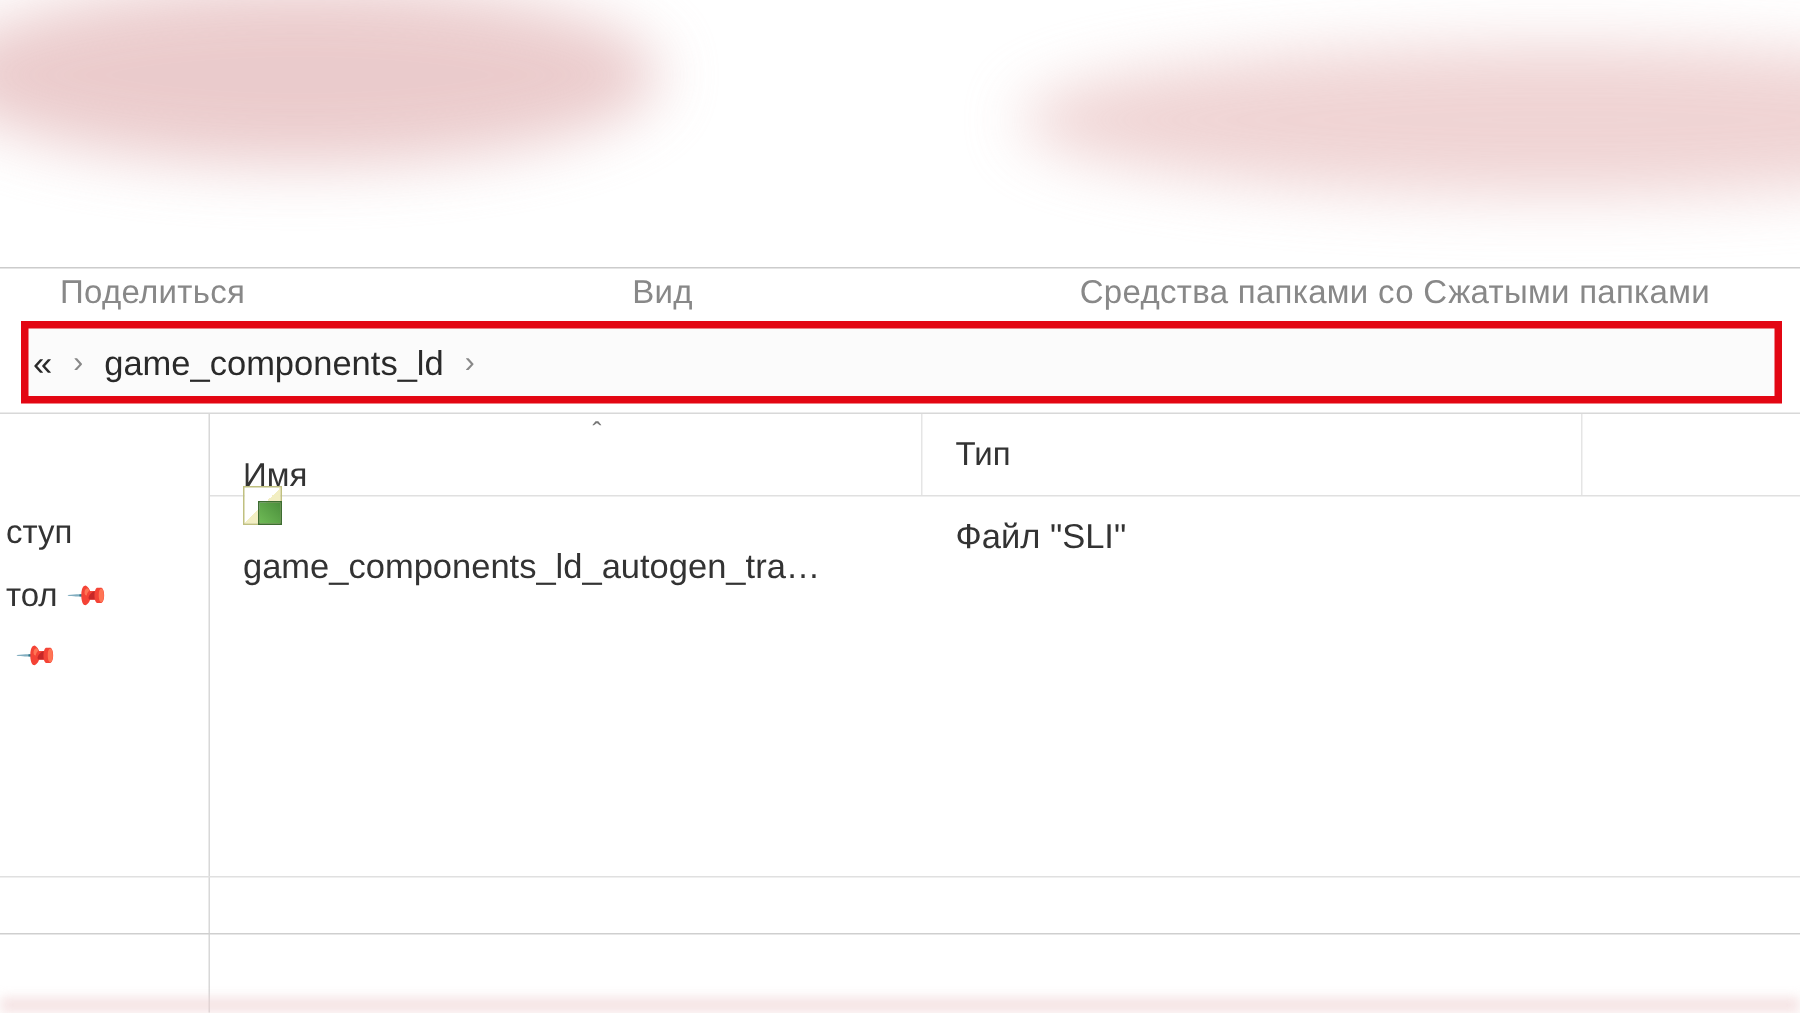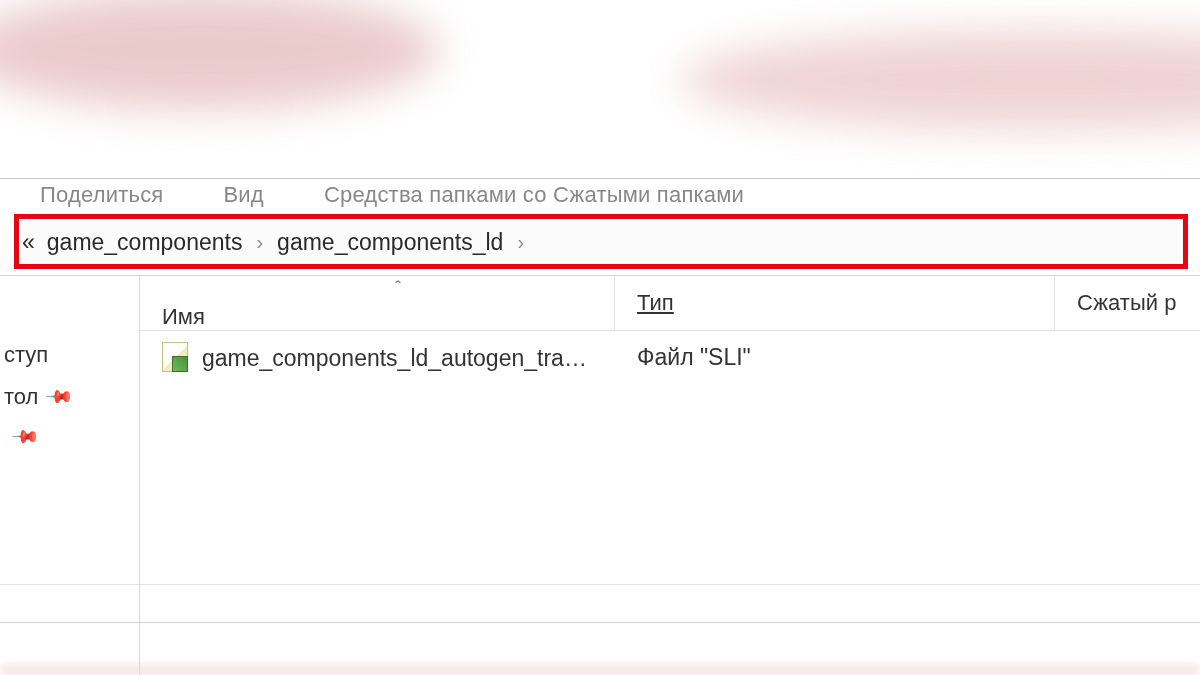--- a/index.html
+++ b/index.html
@@ -20,20 +20,21 @@
 
     
     .ribbon {
       border-top:1px solid #ccc;
       height:32px;
       display:flex; align-items:center;
       color:#888; font-size:22px;
       padding-left:40px;
       white-space:nowrap;
       overflow:hidden;
+      justify-content:space-between;
     }
     .ribbon span { margin-right:60px; letter-spacing:.2px; }
 
     
     .crumb-zone { position:relative; height:66px; border-bottom:1px solid #d8d8d8; }
     .hl {
       position:absolute; left:14px; right:12px; top:4px; bottom:6px;
       border:5px solid #e30613; background:#fbfbfb;
     }
     .crumbs {
@@ -56,25 +57,25 @@
     .side-item { display:flex; align-items:center; gap:10px; padding:8px 0 8px 4px; color:#333; font-size:22px; overflow:hidden; white-space:nowrap; }
     .pin { color:#a0a0a0; transform:rotate(45deg); font-size:18px; }
 
     .content { flex:1; position:relative; }
     .cols {
       display:flex; height:55px; align-items:center;
       border-bottom:1px solid #e0e0e0;
       font-size:22px; color:#333;
     }
     .col-name { width:475px; padding-left:22px; border-right:1px solid #e5e5e5; height:100%; display:flex; align-items:flex-end;}
-    .col-type { width:440px; padding-left:22px; border-right:1px solid #e5e5e5; height:100%; display:flex; align-items:center;text-decoration:underline;}
+    .col-type { width:440px; padding-left:22px; border-right:1px solid #e5e5e5; height:100%; display:flex; align-items:center;}
     .col-comp { flex:1; padding-left:22px; height:100%; display:flex; align-items:center;}
 
     .row { display:flex; align-items:center; height:52px; font-size:23px; }
-    .row .cell-name { width:475px; padding-left:22px; display:flex; align-items:flex-end; gap:14px; white-space:nowrap; overflow:hidden; }
+    .row .cell-name { width:475px; padding-left:22px; display:flex; align-items:flex-start; gap:14px; white-space:nowrap; overflow:hidden;flex-direction:column; }
     .row .cell-type { width:440px; padding-left:22px; }
     .file-ico {
       width:26px; height:30px; flex:0 0 26px;
       border:1px solid #c0c080;
       background:
         linear-gradient(135deg, #fff 50%, #f2eec2 50%);
       position:relative;
     }
     .file-ico::before{
       content:""; position:absolute; right:-1px; bottom:-1px;
@@ -98,21 +99,20 @@
 <div class="ribbon">
   <span>Поделиться</span>
   <span>Вид</span>
   <span>Средства папками со Сжатыми папками</span>
 </div>
 
 <div class="crumb-zone">
   <div class="hl"></div>
   <div class="crumbs">
     <span class="seg">«</span>
-    <span class="seg">game_components</span>
     <span class="sep">›</span>
     <span class="seg">game_components_ld</span>
     <span class="sep">›</span>
   </div>
 </div>
 
 <span class="caret">ˆ</span>
 
 <div class="main">
   <div class="sidebar">
@@ -130,23 +130,20 @@
   </div>
 
   <div class="content">
     <div class="cols">
       <div class="col-name">
           <span>Имя</span>
         </div>
       <div class="col-type">
           <span>Тип</span>
         </div>
-      <div class="col-comp">
-          <span>Сжатый р</span>
-        </div>
     </div>
 
     <div class="row">
       <div class="cell-name">
         <span class="file-ico"></span>
         <span>game_components_ld_autogen_tra…</span>
       </div>
       <div class="cell-type">Файл "SLI"</div>
     </div>
   </div>

